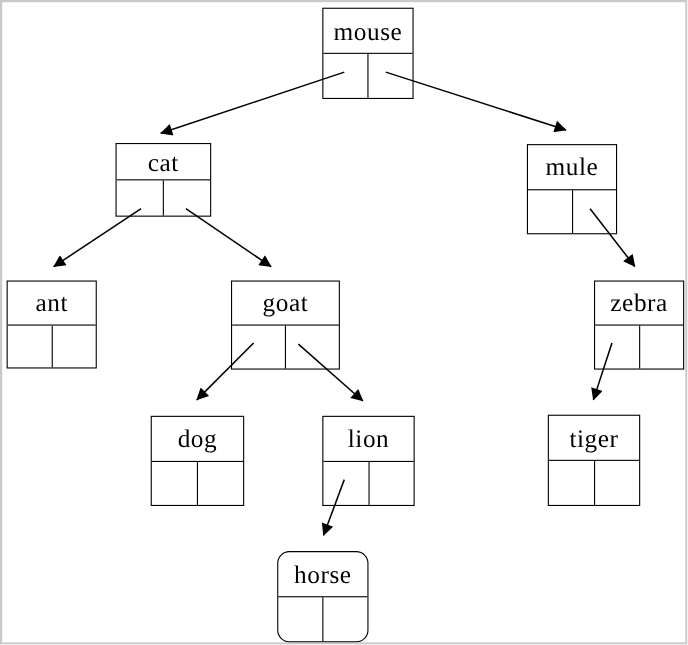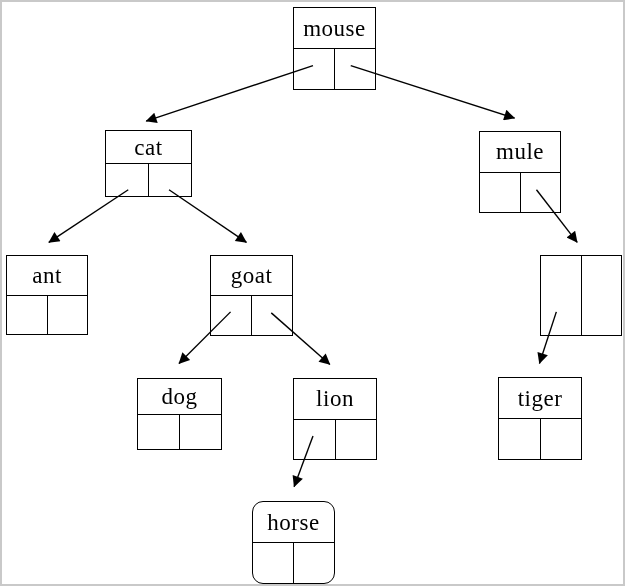--- a/index.html
+++ b/index.html
@@ -86,34 +86,35 @@
           <div class="cell right"></div>
         </div>
       </div>
       <div class="node" style="left: 4px; top: 253px; width: 82px; height: 80px;">
         <div class="node-label">ant</div>
         <div class="node-cells">
           <div class="cell left"></div>
           <div class="cell right"></div>
         </div>
       </div>
-      <div class="node" style="left: 208px; top: 253px; width: 83px; height: 81px;">
+      <div class="node" style="left: 208px; top: 253px; width: 99px; height: 81px;">
         <div class="node-label">goat</div>
         <div class="node-cells">
           <div class="cell left"></div>
           <div class="cell right"></div>
         </div>
       </div>
       <div class="node" style="left: 538px; top: 253px; width: 82px; height: 81px;">
+        <div class="node-label">zebra</div>
         <div class="node-cells">
           <div class="cell left"></div>
           <div class="cell right"></div>
         </div>
       </div>
-      <div class="node" style="left: 135px; top: 376px; width: 85px; height: 72px;">
+      <div class="node" style="left: 135px; top: 376px; width: 85px; height: 82px;">
         <div class="node-label">dog</div>
         <div class="node-cells">
           <div class="cell left"></div>
           <div class="cell right"></div>
         </div>
       </div>
       <div class="node" style="left: 291px; top: 376px; width: 84px; height: 82px;">
         <div class="node-label">lion</div>
         <div class="node-cells">
           <div class="cell left"></div>

